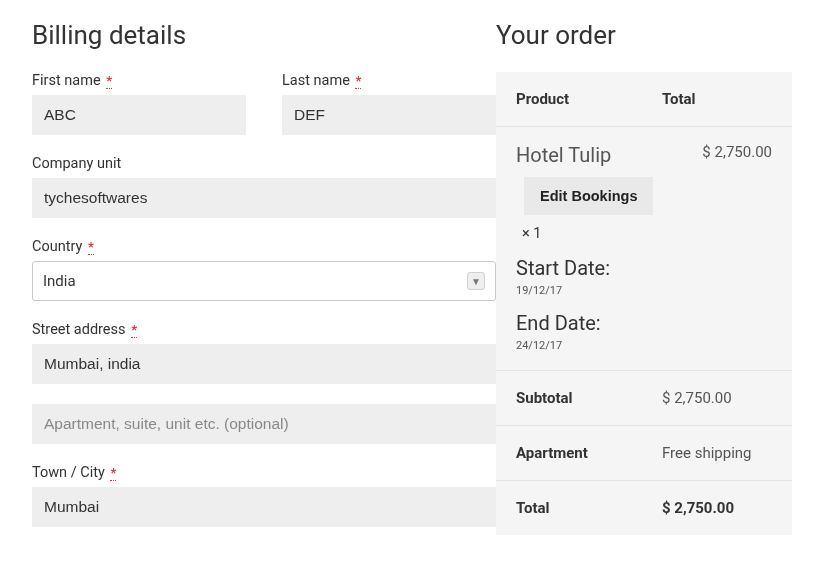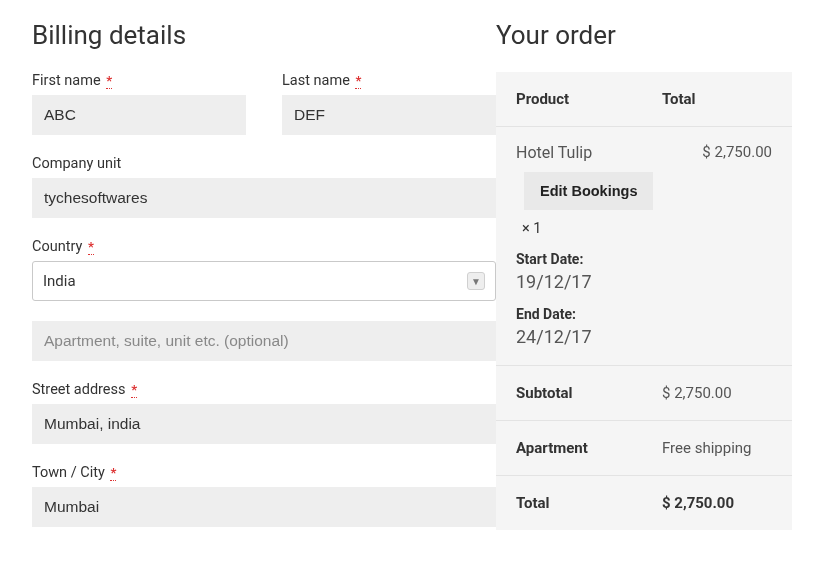--- a/index.html
+++ b/index.html
@@ -92,39 +92,39 @@
     display: flex;
     padding: 18px 20px;
   }
   .order-head { font-weight: 700; color: #333; border-bottom: 1px solid #e3e3e3; }
   .order-head .c1, .order-head .c2 { color:#333; }
   .c1 { flex: 1 1 auto; }
   .c2 { flex: 0 0 110px; text-align: left; color:#555; }
 
   .product-block { padding: 16px 20px 18px; border-bottom: 1px solid #e3e3e3; }
   .prod-top { display:flex; justify-content:space-between; }
-  .prod-name { color:#555; font-size:16px; }
+  .prod-name { color:#555; font-size:20px; }
   .prod-price { color:#555; }
 
   .edit-btn {
     display: inline-block;
     margin: 10px 0 10px 8px;
     background: #e9e9e9;
     border: none;
     padding: 11px 16px;
     font-weight: 700;
     font-size: 14.5px;
     color: #222;
     cursor: pointer;
   }
   .qty { margin-left: 6px; color:#333; font-size:14.5px; }
 
   .meta { margin-top: 14px; }
-  .meta-label { font-weight:700; font-size:14px; color:#333; margin-bottom:4px; }
-  .meta-val { font-size:18px; color:#555; margin-bottom:14px; }
+  .meta-label { font-weight:400; font-size:20px; color:#333; margin-bottom:4px; }
+  .meta-val { font-size:11px; color:#555; margin-bottom:14px; }
 
   .totals .order-row { border-top: 1px solid #e3e3e3; border-bottom: none; }
   .totals .order-row:first-child { border-top: none; }
   .totals .label { font-weight:700; color:#333; }
   .totals .val { color:#555; }
   .grand .label, .grand .val { font-weight:700; color:#333; }
 </style>
 </head>
 <body>
 
@@ -150,26 +150,26 @@
 
     <div class="field">
       <label><span>Country</span> <span class="req">*</span></label>
       <div class="select">
         <span>India</span>
         <span class="select-caret">▼</span>
       </div>
     </div>
 
     <div class="field">
-      <input type="text" placeholder="Apartment, suite, unit etc. (optional)" style="">
-    </div>
-
-    <div class="field">
       <label><span>Street address</span> <span class="req">*</span></label>
       <input type="text" value="Mumbai, india" style="">
+    </div>
+
+    <div class="field">
+      <input type="text" placeholder="Apartment, suite, unit etc. (optional)" style="">
     </div>
 
     <div class="field" style="margin-bottom:0;">
       <label><span>Town / City</span> <span class="req">*</span></label>
       <input type="text" value="Mumbai" style="">
     </div>
   </div>
 
   <div class="col-right">
     <h2>Your order</h2>

